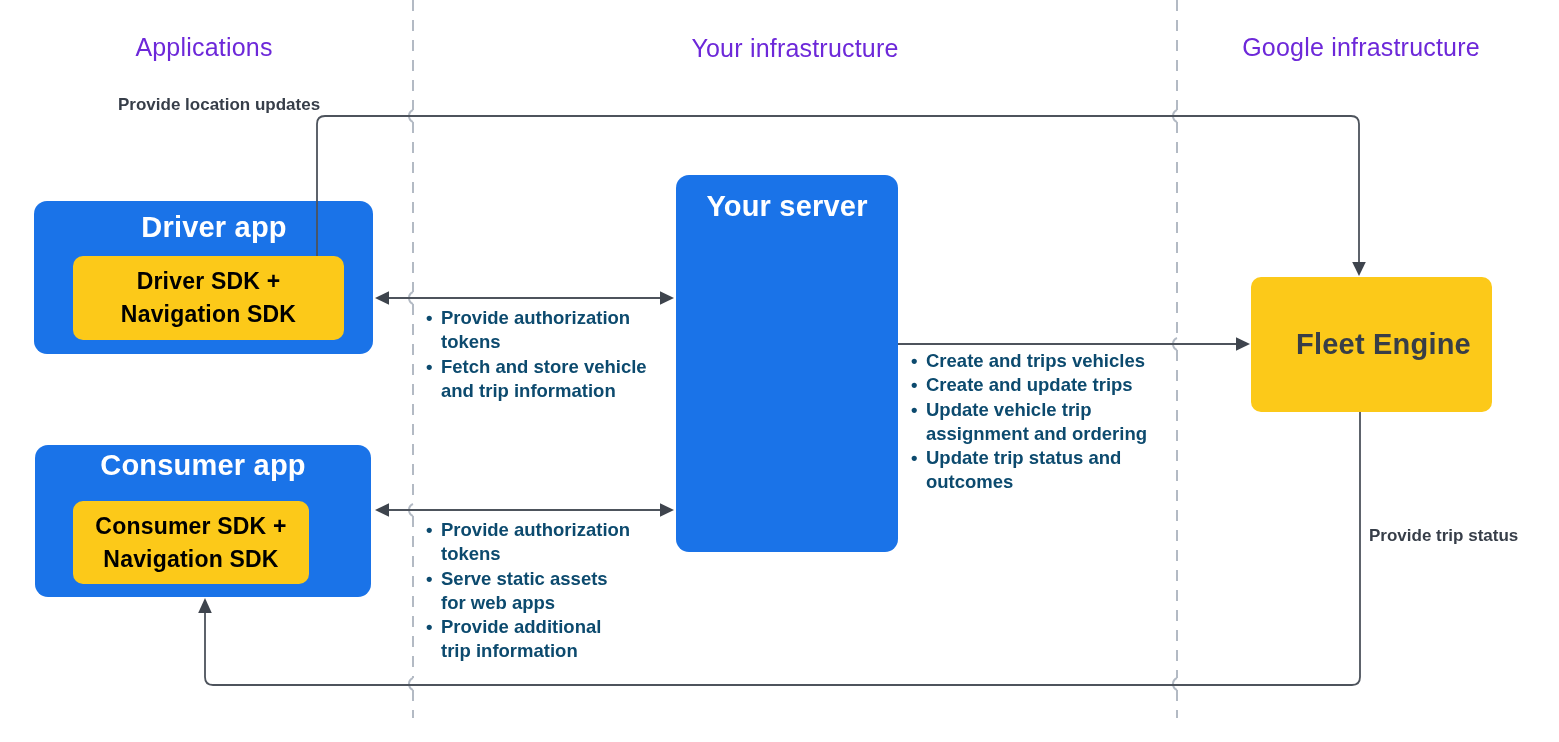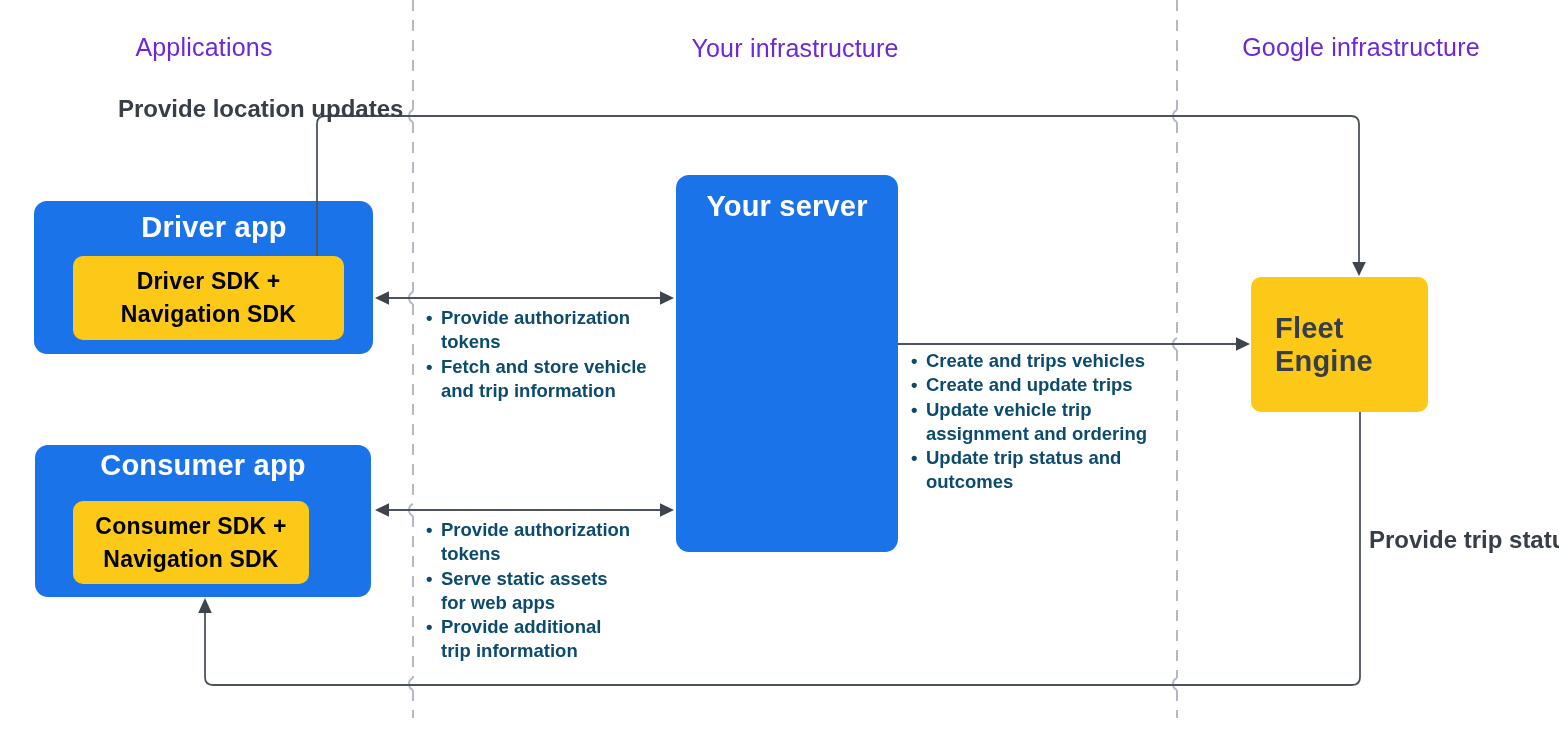--- a/index.html
+++ b/index.html
@@ -9,21 +9,21 @@
   }
   .layer-boxes { position:absolute; inset:0; z-index:1; }
   .layer-lines { position:absolute; inset:0; z-index:2; pointer-events:none; }
   .layer-text  { position:absolute; inset:0; z-index:3; pointer-events:none; }
 
   .col-header {
     position:absolute; width:340px; text-align:center;
     font-size:25px; font-weight:400; color:#6d28d9; letter-spacing:0.2px;
   }
   .flow-label {
-    position:absolute; font-size:24px; font-weight:700; color:#373E49; white-space:nowrap;
+    position:absolute; font-size:17px; font-weight:700; color:#373E49; white-space:nowrap;
   }
 
   .node-blue {
     position:absolute; background:#1A73E8; border-radius:13px;
   }
   .node-title {
     width:100%; text-align:center; color:#ffffff; font-weight:700; font-size:29px;
     letter-spacing:0.2px;
   }
   .sdk-box {
@@ -60,21 +60,21 @@
     <div class="node-blue" style="left:35px; top:445px; width:336px; height:152px;">
       <div class="node-title" style="margin-top:4px;">Consumer app</div>
       <div class="sdk-box" style="left:38px; top:56px; width:236px; height:83px;">Consumer SDK +
 Navigation SDK</div>
     </div>
 
     <div class="node-blue" style="left:676px; top:175px; width:222px; height:377px;">
       <div class="node-title" style="margin-top:15px;">Your server</div>
     </div>
 
-    <div class="fleet-box" style="left:1251px; top:277px; width:177px; height:135px;padding-left:24px;">Fleet Engine</div>
+    <div class="fleet-box" style="left:1251px; top:277px; width:241px; height:135px;padding-left:24px;">Fleet Engine</div>
 
   </div>
 
   <svg class="layer-lines" width="1559" height="742" viewBox="0 0 1559 742">
 
     <g stroke="#B3BAC4" stroke-width="2" fill="none">
       <path stroke-dasharray="11 9" d="M413 0 V110 M413 122 V292 M413 304 V504 M413 516 V678 M413 690 V718"></path>
       <path d="M413 110 A6.5 6.5 0 0 0 413 122 M413 292 A6.5 6.5 0 0 0 413 304 M413 504 A6.5 6.5 0 0 0 413 516 M413 678 A6.5 6.5 0 0 0 413 690"></path>
       <path stroke-dasharray="11 9" d="M1177 0 V110 M1177 122 V338 M1177 350 V678 M1177 690 V718"></path>
       <path d="M1177 110 A6.5 6.5 0 0 0 1177 122 M1177 338 A6.5 6.5 0 0 0 1177 350 M1177 678 A6.5 6.5 0 0 0 1177 690"></path>

